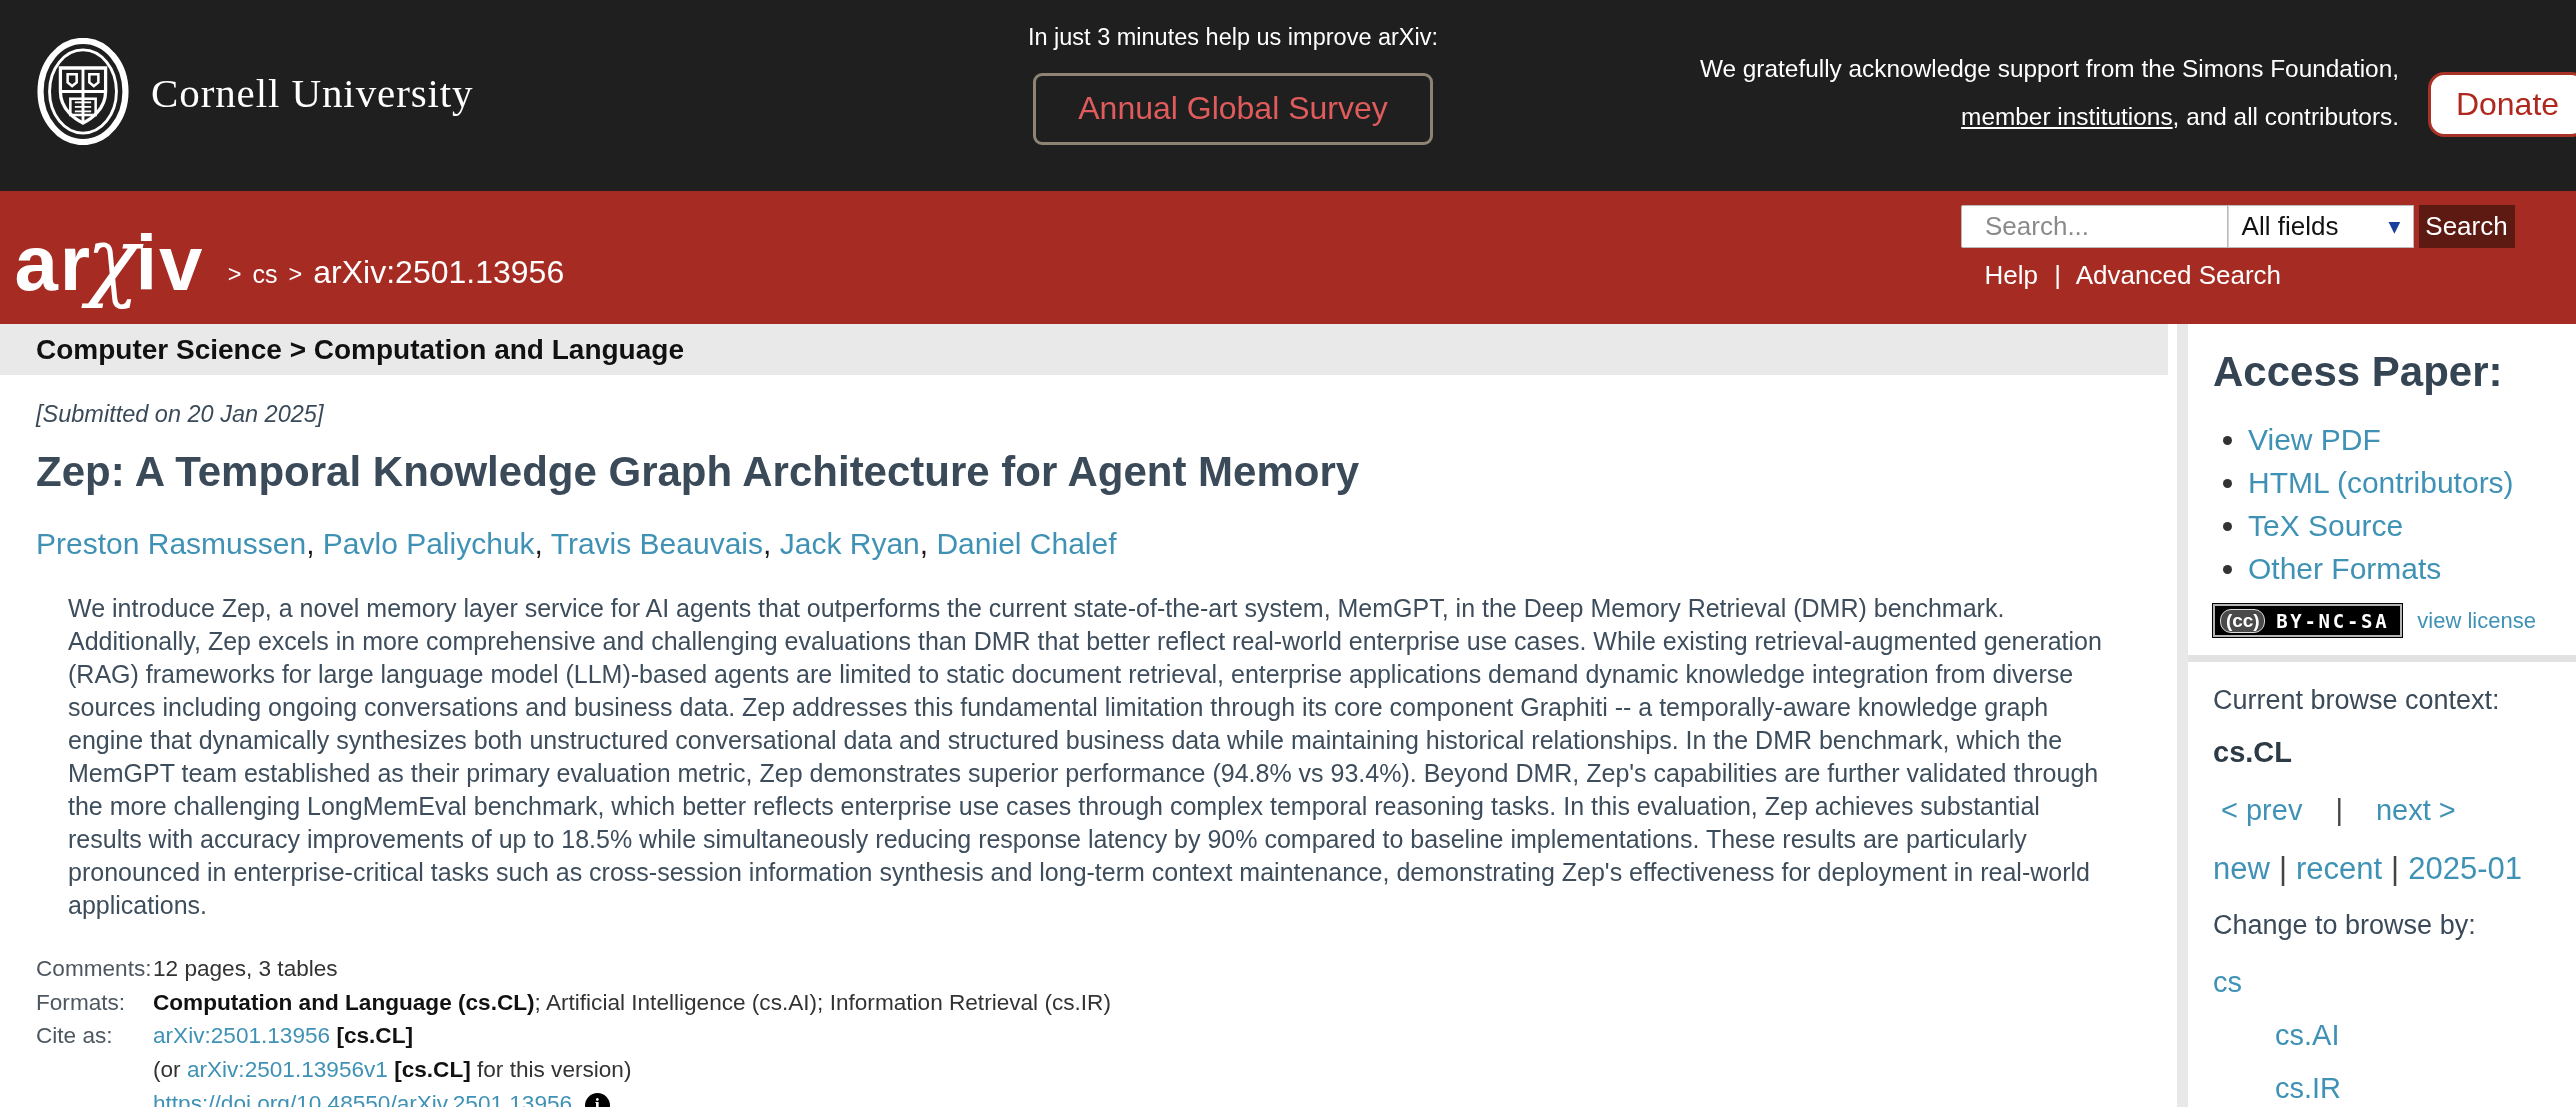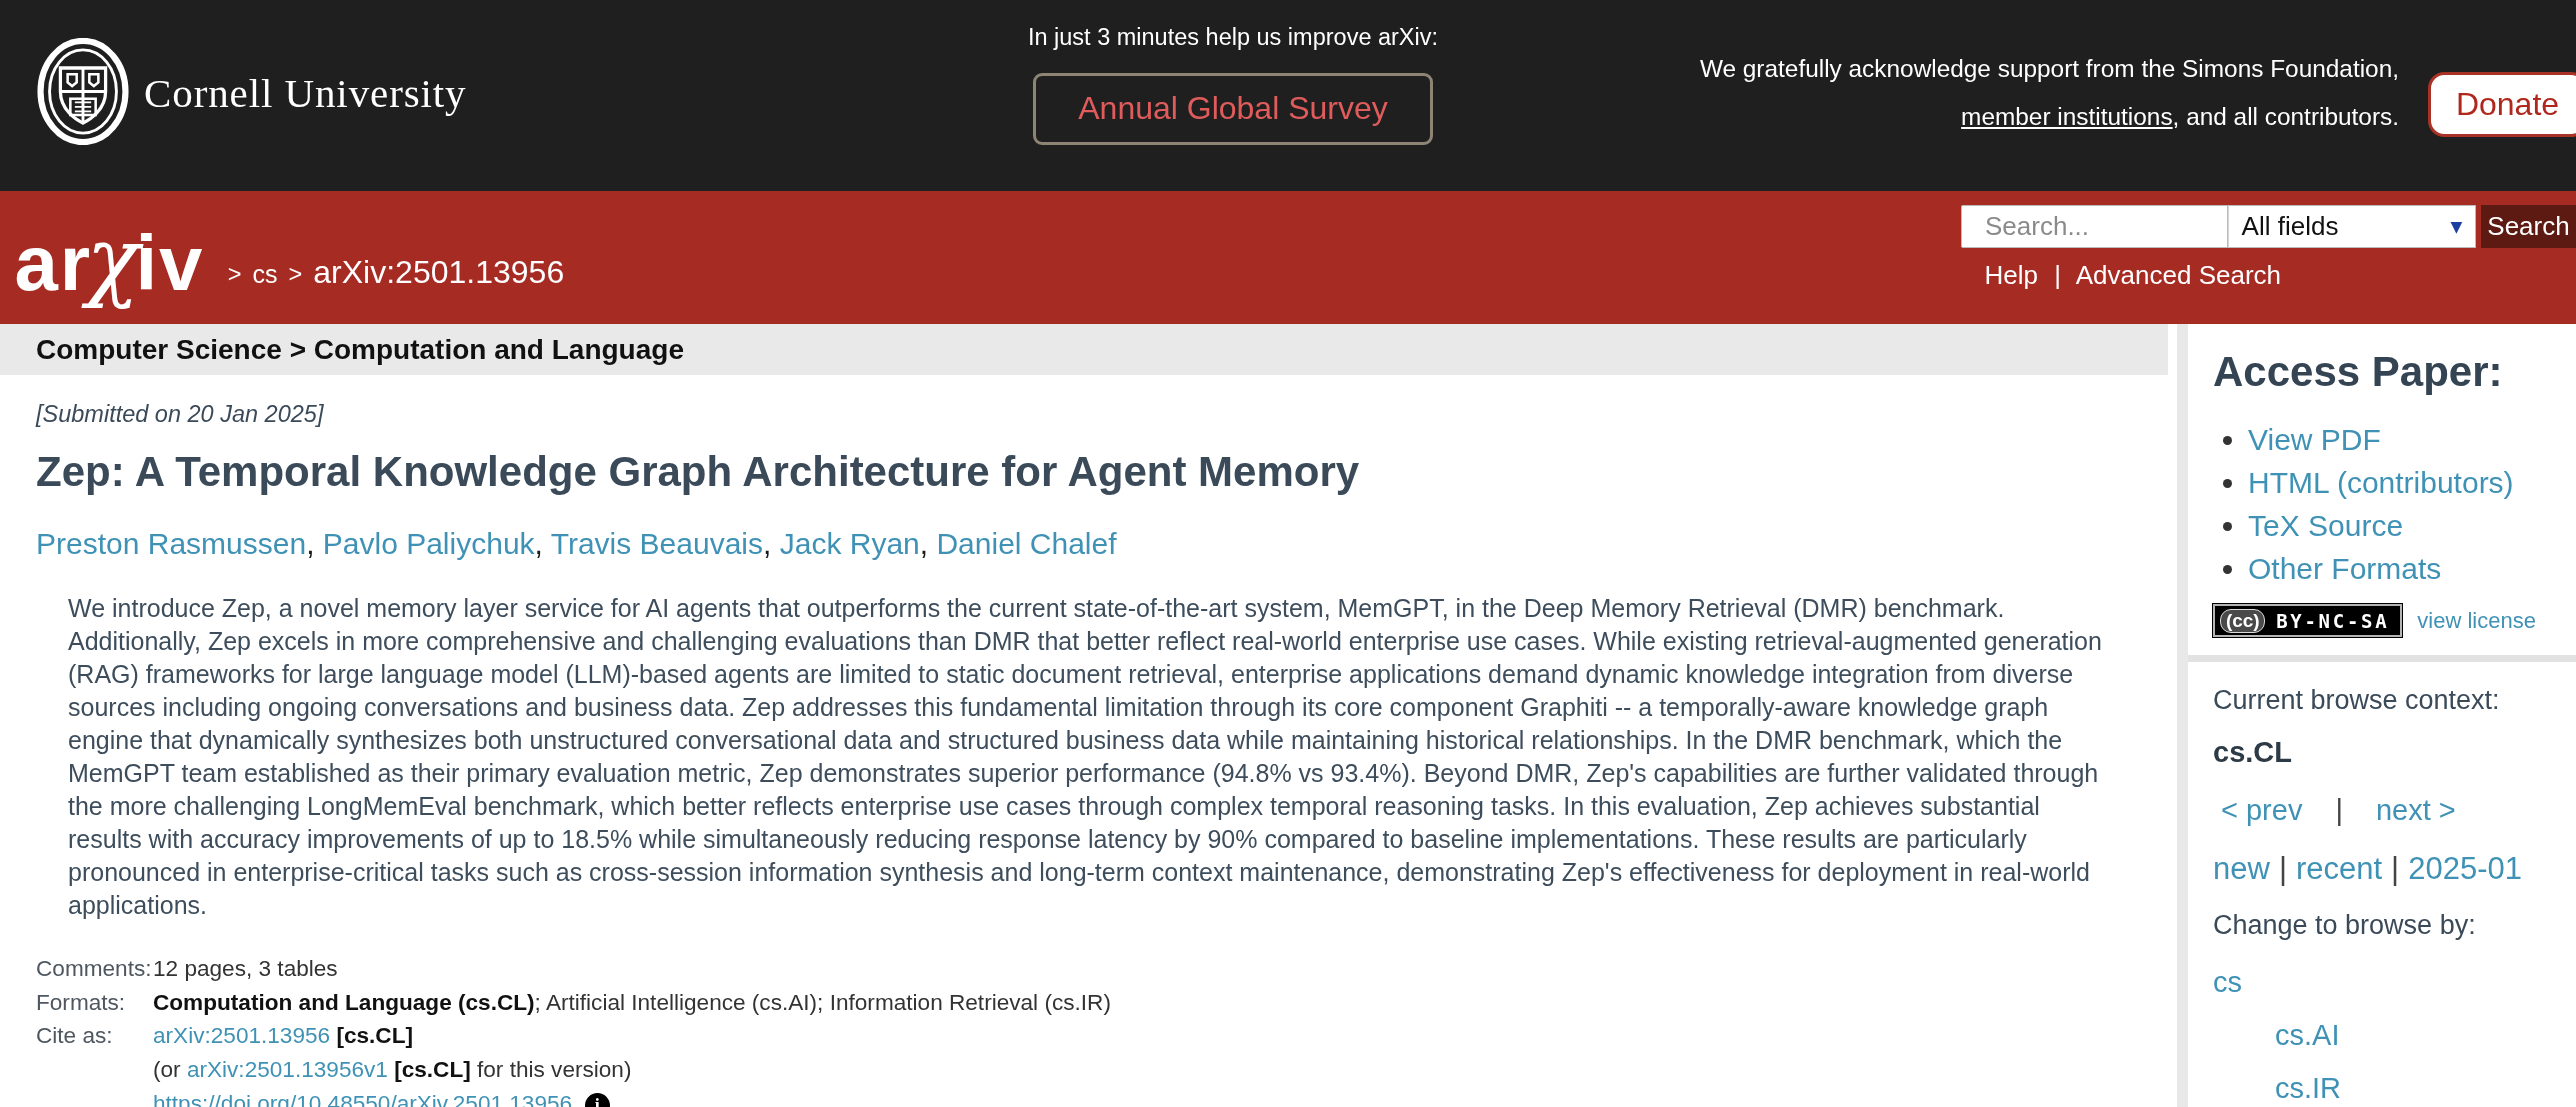--- a/index.html
+++ b/index.html
@@ -5,21 +5,21 @@
   * { margin:0; padding:0; box-sizing:border-box; }
   html,body { width:2576px; height:1107px; }
   body {
     position:relative; overflow:hidden; background:#ffffff;
     font-family:"Liberation Sans", sans-serif; color:#1a1a1a;
   }
   a { text-decoration:none; cursor:pointer; }
 
   
   .topbar { position:absolute; top:0; left:0; width:2576px; height:191px; background:#1f1f1f; }
-  .cornell { position:absolute; left:36px; top:38px; display:flex; align-items:center; gap:14px; color:#fff; }
+  .cornell { position:absolute; left:36px; top:38px; display:flex; align-items:center; gap:21px; color:#fff; }
   .cornell-text { font-family:"Liberation Serif", serif; font-size:41px; letter-spacing:0.9px; }
   .survey { position:absolute; left:998px; top:23.5px; width:470px; text-align:center; color:#fff; }
   .survey-prompt { font-size:23.5px; }
   .survey-btn {
     margin-top:22px; display:inline-block; padding:14.5px 42px;
     border:3.6px solid #8d8474; border-radius:9px; background:#1f1f1f;
     color:#e05c5c; font-size:32px; cursor:pointer;
   }
   .ack { position:absolute; right:177px; top:45px; text-align:right; color:#fff; font-size:24.4px; line-height:48px; }
   .ack a { color:#fff; text-decoration:underline; }
@@ -39,21 +39,21 @@
   .crumb-cs { font-size:25px; color:#fff; padding-bottom:2.7px; }
   .crumb-id { font-size:32px; color:#fff; }
   .search-area { position:absolute; left:1961px; top:13.5px; }
   .search-row { display:flex; align-items:stretch; height:43px; }
   .search-input {
     width:267px; height:43px; border:0.9px solid #bbb; border-radius:1.8px 0 0 1.8px; background:#fff;
     font-size:26px; padding:0 23px; color:#333; outline:none; font-family:"Liberation Sans", sans-serif;
   }
   .search-input::placeholder { color:#8a8a8a; }
   .field-select {
-    width:248px; height:43px; background:#fff; border:0.9px solid #bbb; border-left:1.8px solid #d5d5d5;
+    width:186px; height:43px; background:#fff; border:0.9px solid #bbb; border-left:1.8px solid #d5d5d5;
     display:flex; align-items:center; justify-content:space-between; padding:0 12.6px; cursor:pointer;
   }
   .field-select .sel-label { font-size:26px; color:#111; }
   .field-select .caret { color:#1a3f9e; font-size:23.5px; }
   .search-btn {
     width:96px; height:43px; margin-left:4.5px; background:#5c1a13; color:#fff; border:none;
     font-size:26px; cursor:pointer; font-family:"Liberation Sans", sans-serif;
   }
   .help-row { margin:12.6px 0 0 23.5px; font-size:26px; color:#fff; }
   .help-row a { color:#fff; }

